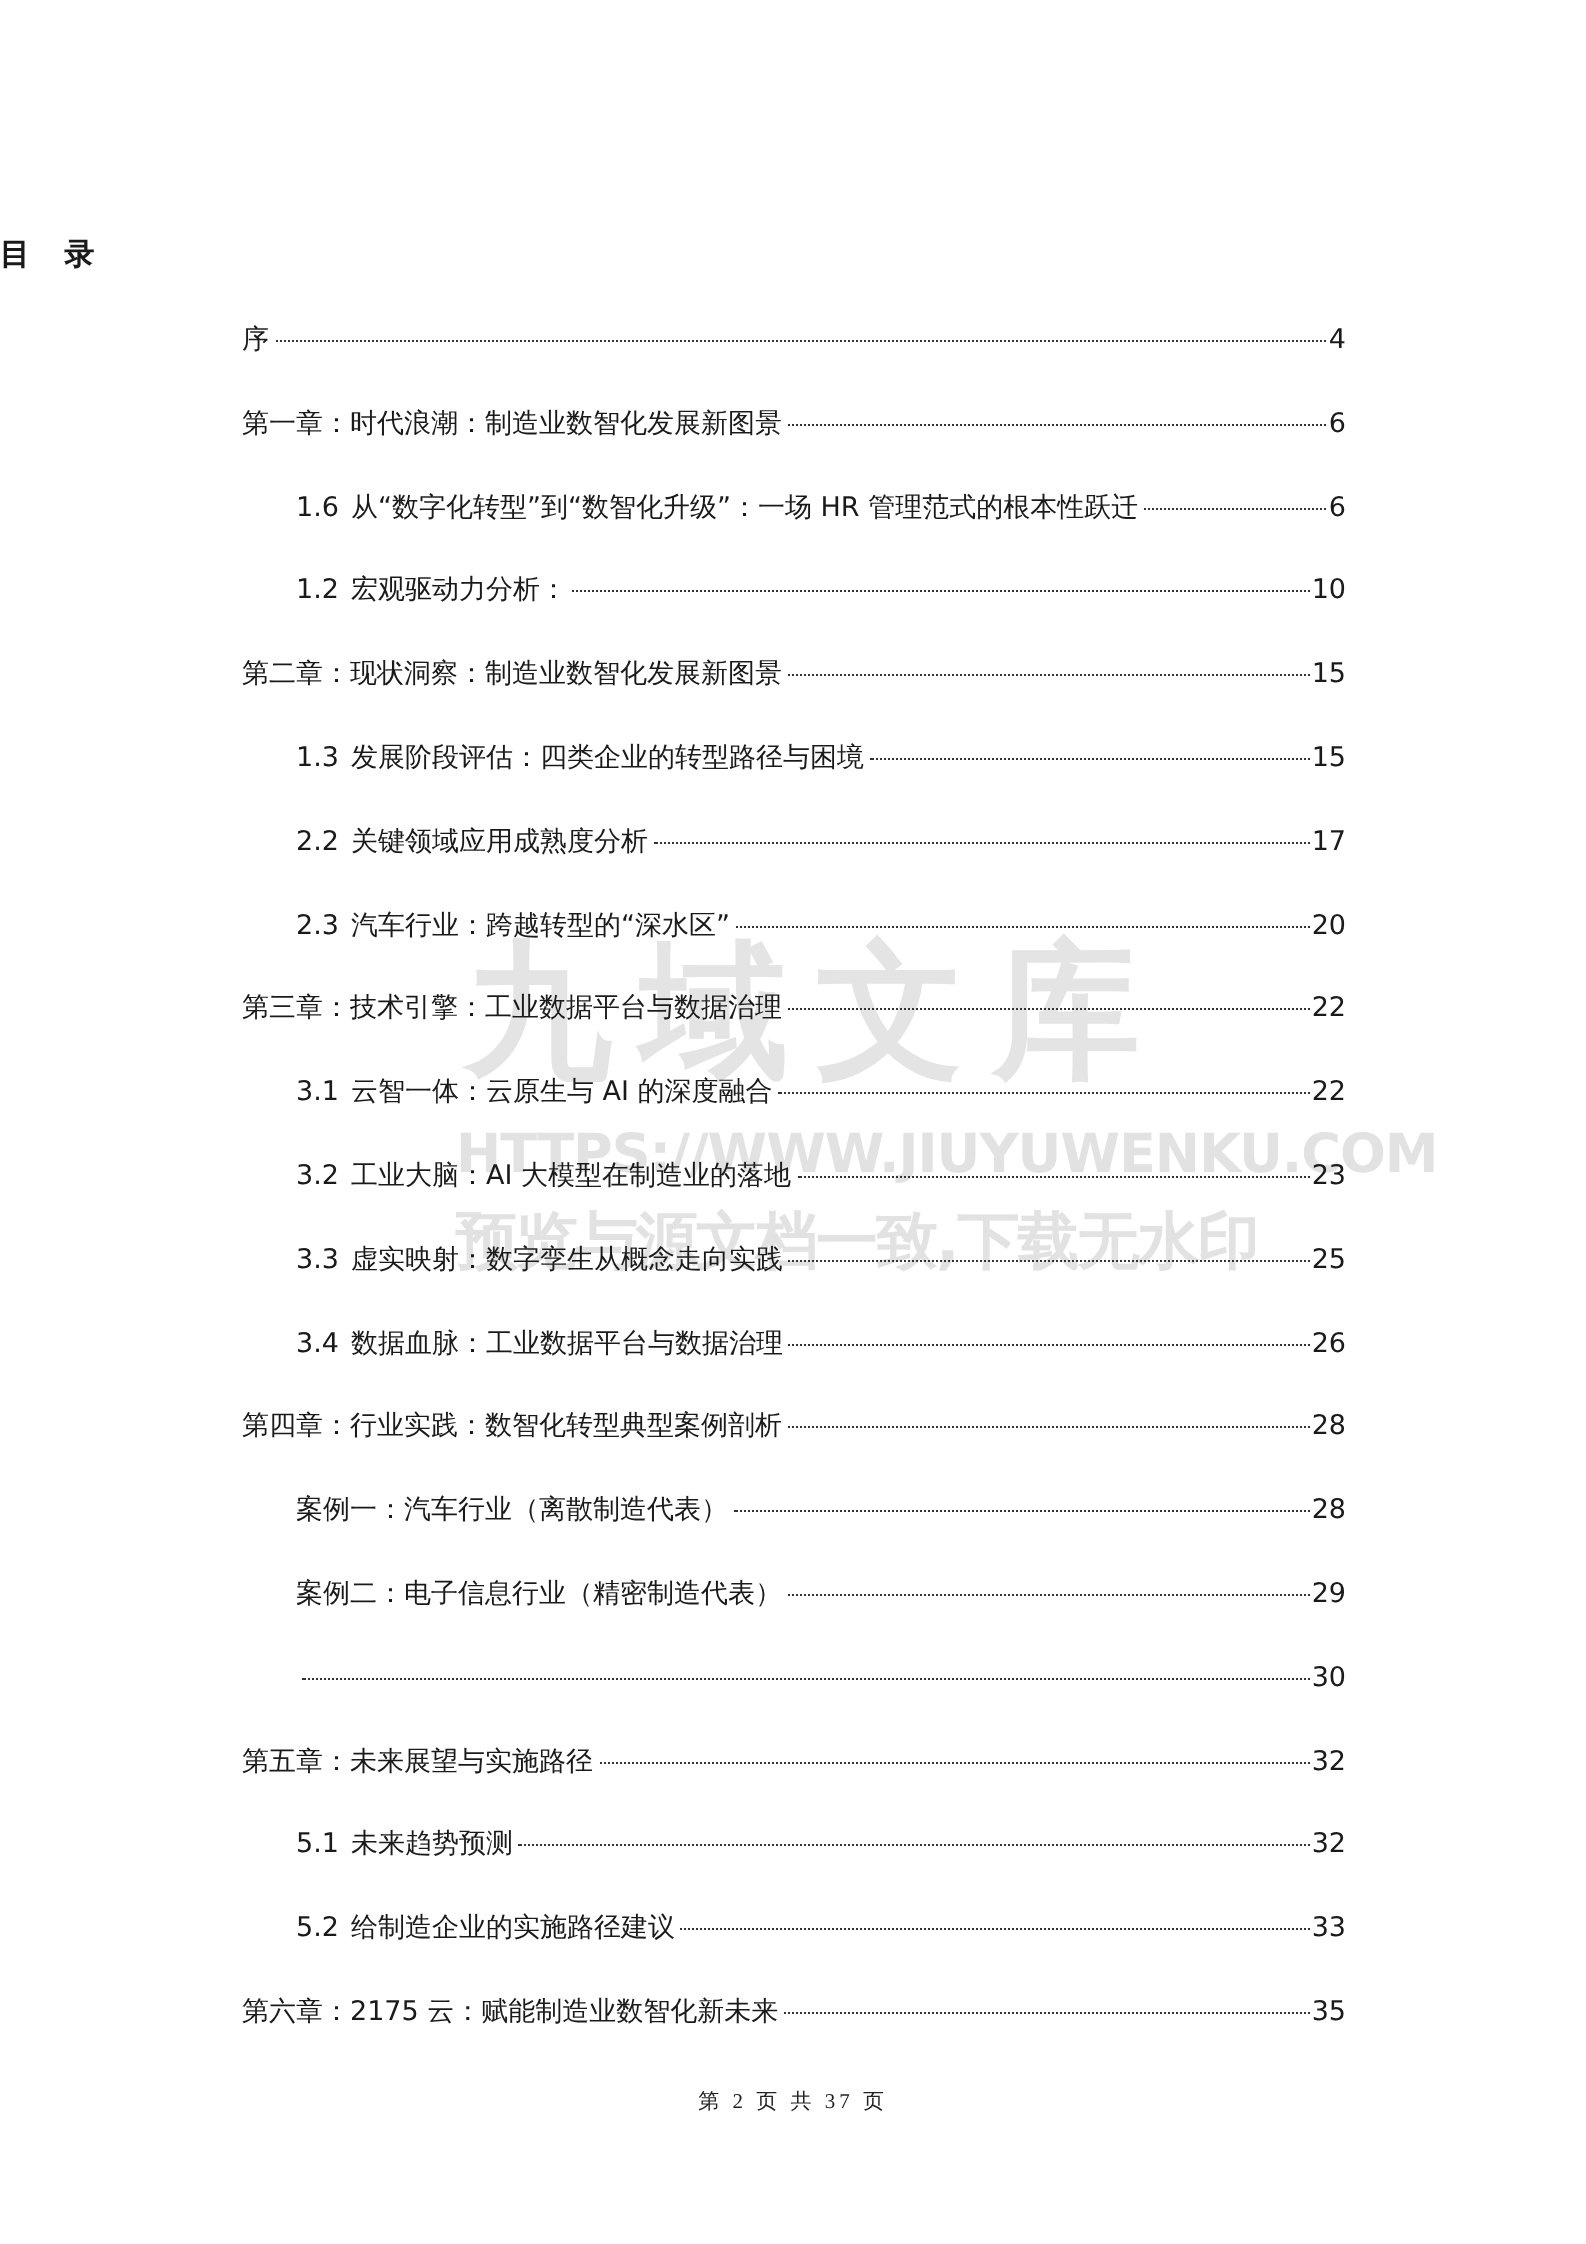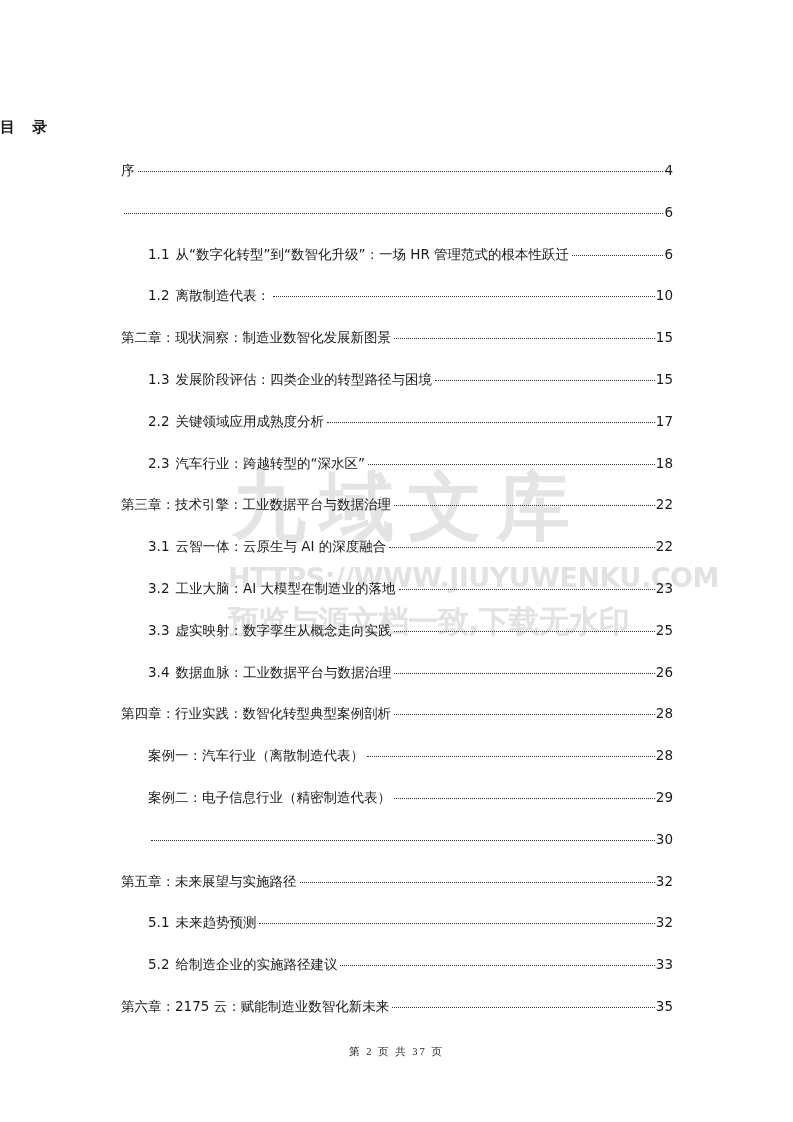--- a/index.html
+++ b/index.html
@@ -141,30 +141,31 @@
 <div class="page">
   <div class="toc-title">目 录</div>
 
   <ul class="toc-list">
     <li class="toc-row lvl1">
       <span class="toc-label"><span class="num" style="margin-right: 0px;"></span><span>序</span></span>
       <span class="toc-dots"></span>
       <span class="toc-page">4</span>
     </li>
     <li class="toc-row lvl1">
+      <span class="toc-label"><span>第一章：时代浪潮：制造业数智化发展新图景</span></span>
       <span class="toc-dots"></span>
       <span class="toc-page">6</span>
     </li>
     <li class="toc-row lvl2">
-      <span class="toc-label"><span class="num">1.1</span><span>从“数字化转型”到“数智化升级”：一场 HR 管理范式的根本性跃迁</span></span>
+      <span class="toc-label"><span class="num">1.6</span><span>从“数字化转型”到“数智化升级”：一场 HR 管理范式的根本性跃迁</span></span>
       <span class="toc-dots"></span>
       <span class="toc-page">6</span>
     </li>
     <li class="toc-row lvl2">
-      <span class="toc-label"><span class="num">1.2</span><span>离散制造代表：</span></span>
+      <span class="toc-label"><span class="num">1.2</span><span>宏观驱动力分析：</span></span>
       <span class="toc-dots"></span>
       <span class="toc-page">10</span>
     </li>
     <li class="toc-row lvl1">
       <span class="toc-label"><span>第二章：现状洞察：制造业数智化发展新图景</span></span>
       <span class="toc-dots"></span>
       <span class="toc-page">15</span>
     </li>
     <li class="toc-row lvl2">
       <span class="toc-label"><span class="num">1.3</span><span>发展阶段评估：四类企业的转型路径与困境</span></span>
@@ -172,21 +173,21 @@
       <span class="toc-page">15</span>
     </li>
     <li class="toc-row lvl2">
       <span class="toc-label"><span class="num">2.2</span><span>关键领域应用成熟度分析</span></span>
       <span class="toc-dots"></span>
       <span class="toc-page">17</span>
     </li>
     <li class="toc-row lvl2">
       <span class="toc-label"><span class="num">2.3</span><span>汽车行业：跨越转型的“深水区”</span></span>
       <span class="toc-dots"></span>
-      <span class="toc-page">18</span>
+      <span class="toc-page">20</span>
     </li>
     <li class="toc-row lvl1">
       <span class="toc-label"><span>第三章：技术引擎：工业数据平台与数据治理</span></span>
       <span class="toc-dots"></span>
       <span class="toc-page">22</span>
     </li>
     <li class="toc-row lvl2">
       <span class="toc-label"><span class="num">3.1</span><span>云智一体：云原生与 AI 的深度融合</span></span>
       <span class="toc-dots"></span>
       <span class="toc-page">22</span>

